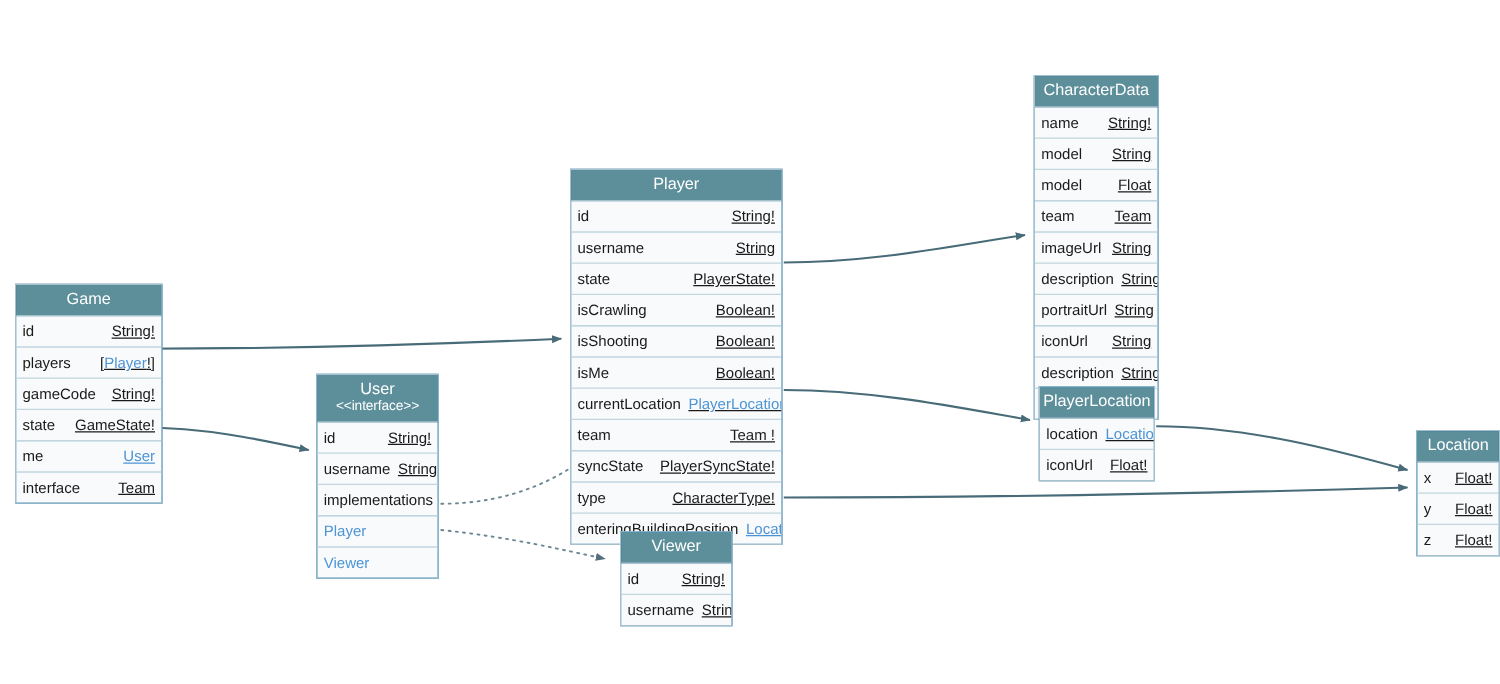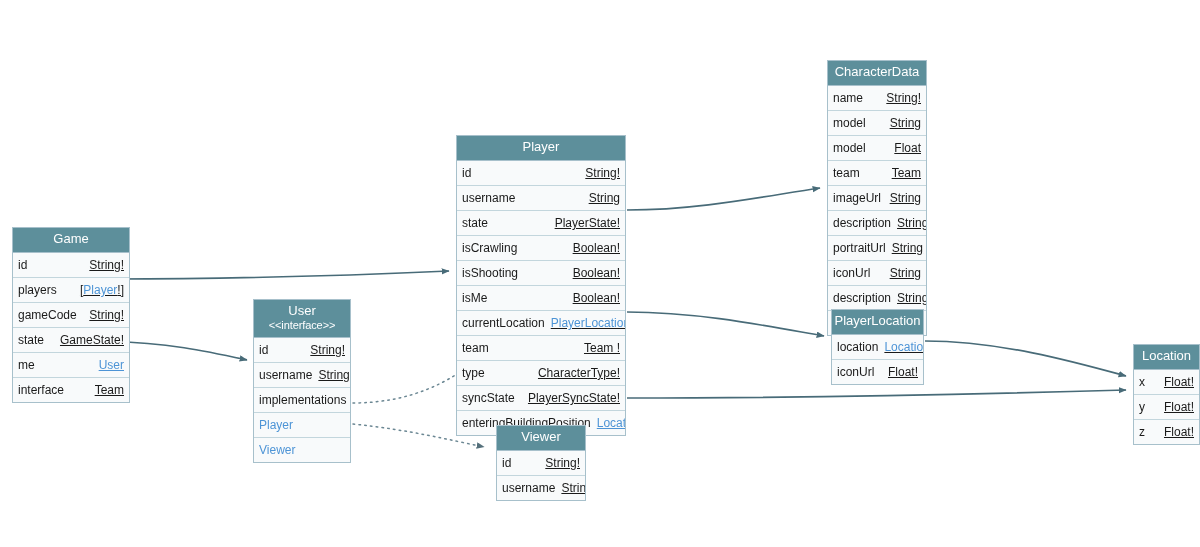--- a/index.html
+++ b/index.html
@@ -215,28 +215,28 @@
     </div>
     <div class="row">
       <span class="fname">currentLocation</span>
       <span class="ftype"><span class="link">PlayerLocation</span></span>
     </div>
     <div class="row">
       <span class="fname">team</span>
       <span class="ftype">Team !</span>
     </div>
     <div class="row">
+      <span class="fname">syncState</span>
+      <span class="ftype">PlayerSyncState!</span>
+    </div>
+    <div class="row">
       <span class="fname">type</span>
       <span class="ftype">CharacterType!</span>
     </div>
     <div class="row">
-      <span class="fname">syncState</span>
-      <span class="ftype">PlayerSyncState!</span>
-    </div>
-    <div class="row">
       <span class="fname">enteringBuildingPosition</span>
       <span class="ftype link">Location</span>
     </div>
   </div>
 
   <div class="entity" id="ent-characterdata">
     <div class="entity-header">CharacterData</div>
     <div class="row">
       <span class="fname">name</span>
       <span class="ftype">String!</span>

